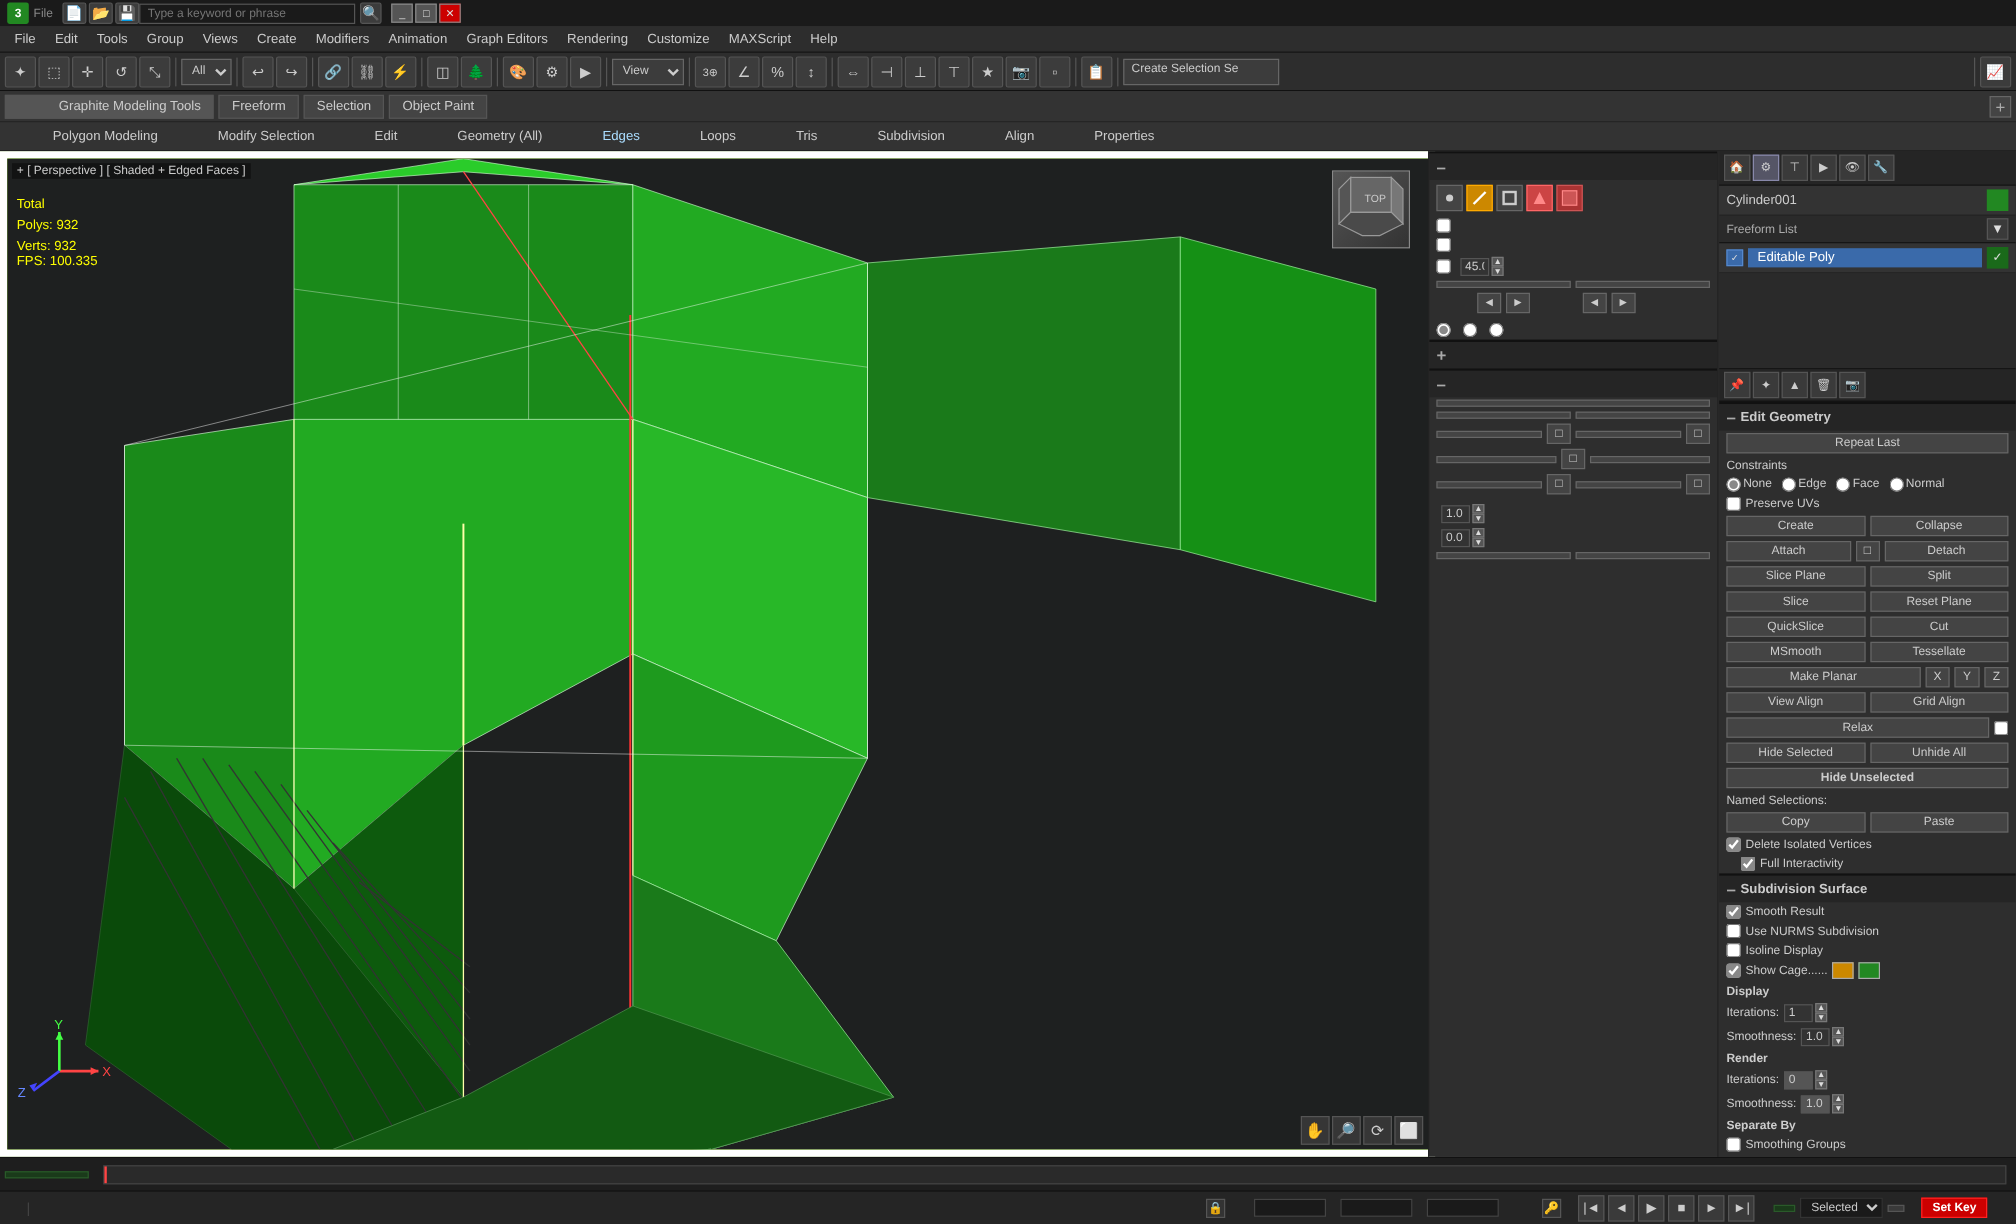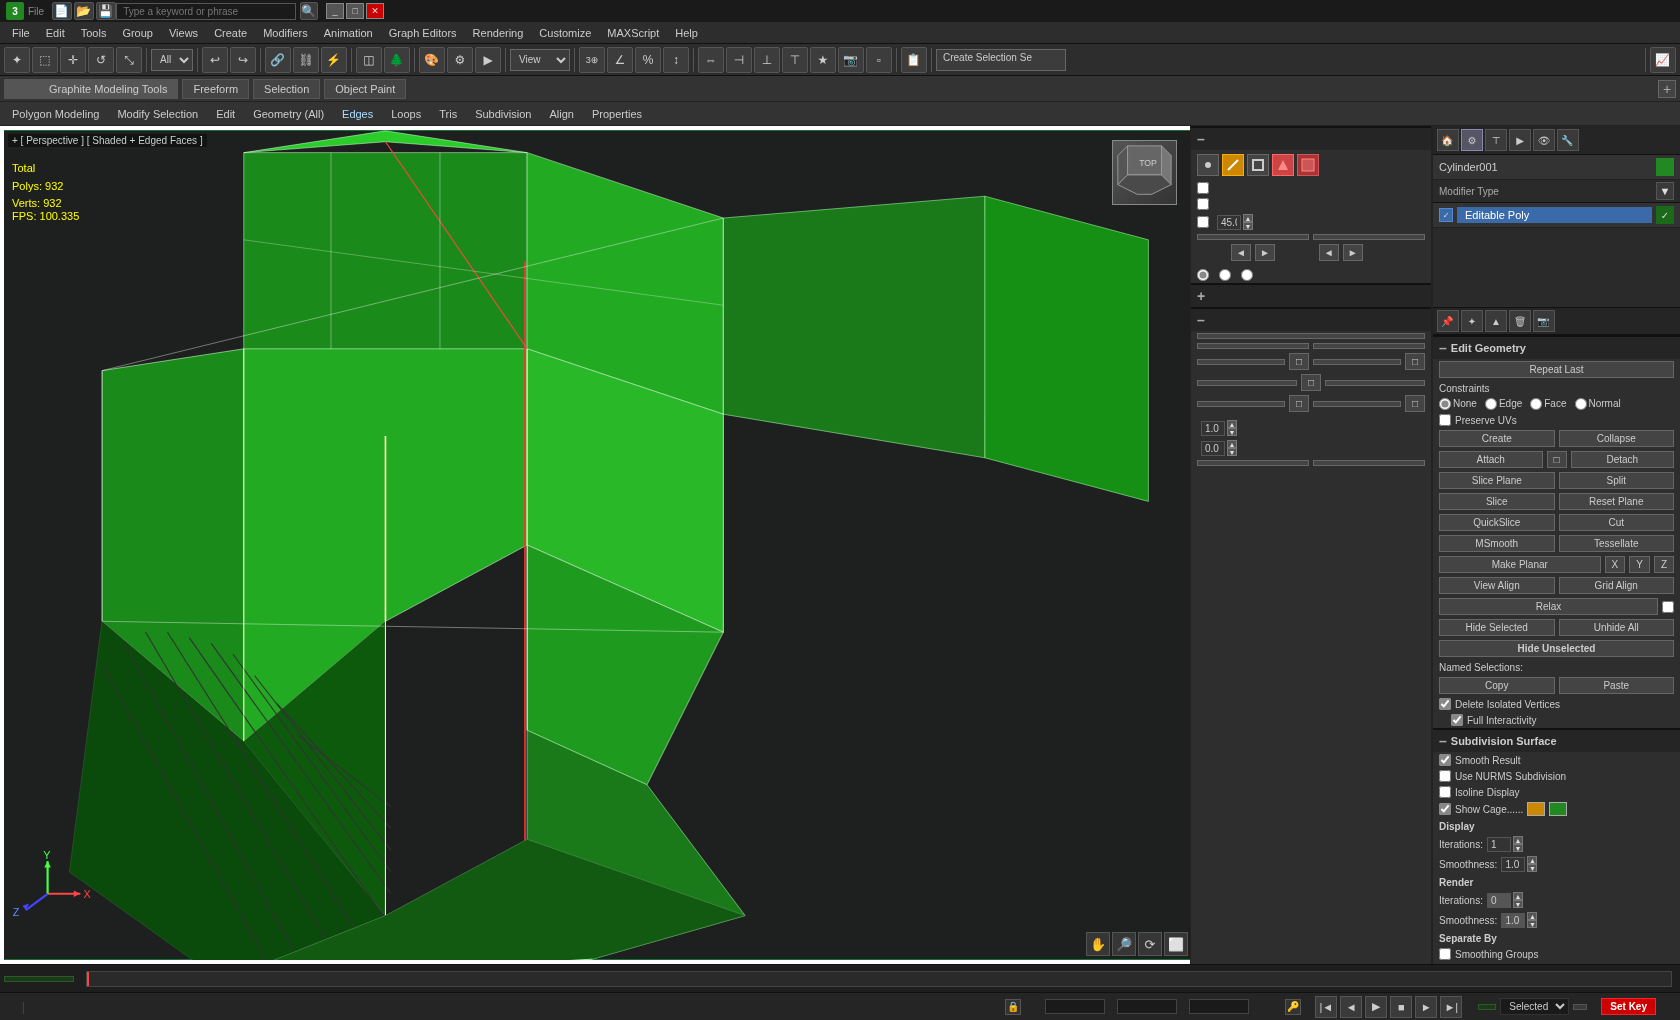--- a/index.html
+++ b/index.html
@@ -23,27 +23,27 @@
     .tb-create-sel { background: #3c3c3c; border: 1px solid #666; color: #ccc; font-size: 10px; padding: 2px 6px; height: 22px; min-width: 130px; }
 
     
     #graphite-bar { background: #333; height: 26px; display: flex; align-items: center; padding: 0 4px; border-bottom: 1px solid #222; gap: 4px; }
     .graphite-tab { padding: 3px 10px; background: #444; border: 1px solid #555; color: #ccc; font-size: 11px; cursor: pointer; }
     .graphite-tab.active { background: #555; padding-left: 44px; }
     .graphite-plus { width: 18px; height: 18px; background: #444; border: 1px solid #666; display: flex; align-items: center; justify-content: center; font-size: 14px; cursor: pointer; color: #aaa; margin-left: auto; }
 
     
     #sub-menu-bar { background: #333; height: 24px; display: flex; align-items: center; padding: 0 4px; border-bottom: 1px solid #222; gap: 2px; }
-    .sub-menu-item { padding: 2px 8px; color: #ccc; font-size: 11px; cursor: pointer; }
+    .sub-menu-item { padding: 2px 8px; color: #ccc; font-size: 11px; cursor: pointer; margin-left: 32px; }
 
     
     #main-area { display: flex; height: calc(1020px - 22px - 22px - 32px - 26px - 24px - 28px - 28px); }
 
     
-    #viewport { flex: 1; background: #15803d; position: relative; overflow: hidden; border: 4px solid #ffffff; }
+    #viewport { flex: 1; background: #4d7c0f; position: relative; overflow: hidden; border: 6px solid #ffffff; }
     #viewport-label { position: absolute; top: 4px; left: 4px; color: #ccc; font-size: 10px; background: rgba(0,0,0,0.4); padding: 1px 4px; z-index: 10; }
     #viewport-stats { position: absolute; top: 30px; left: 8px; color: #ffff00; font-size: 11px; z-index: 10; line-height: 1.6; }
     #viewport-fps { position: absolute; top: 80px; left: 8px; color: #ffff00; font-size: 11px; z-index: 10; }
 
     
     #right-panel { width: 248px; background: #2e2e2e; border-left: 1px solid #222; overflow-y: auto; overflow-x: hidden; }
 
     
     #view-cube-area { position: absolute; top: 10px; right: 260px; width: 70px; height: 70px; z-index: 10; }
     .view-cube { width: 60px; height: 60px; background: linear-gradient(135deg, #555 0%, #333 100%); border: 1px solid #888; position: relative; display: flex; align-items: center; justify-content: center; }
@@ -350,21 +350,21 @@
       <div class="mod-icon">👁</div>
       <div class="mod-icon">🔧</div>
     </div>
 
     <div class="rp-object-row">
       <span class="rp-object-name">Cylinder001</span>
       <div class="rp-object-dropdown"></div>
     </div>
 
     <div style="display:flex;align-items:center;padding:2px 6px;background:#2a2a2a;border-bottom:1px solid #111;">
-      <span style="color:#aaa;font-size:10px;flex:1;">Modifier Type</span>
+      <span style="color:#aaa;font-size:10px;flex:1;">Freeform List</span>
       <div style="width:18px;height:18px;background:#3a3a3a;border:1px solid #555;display:flex;align-items:center;justify-content:center;cursor:pointer;">▼</div>
     </div>
 
     <div class="rp-modifier-list">
       <div style="width:14px;height:14px;background:#3a6aaa;border:1px solid #5588cc;display:flex;align-items:center;justify-content:center;font-size:8px;">✓</div>
       <div class="rp-editable-poly">Editable Poly</div>
       <div style="width:18px;height:18px;background:#1a6a1a;display:flex;align-items:center;justify-content:center;font-size:10px;">✓</div>
     </div>
 
     <div style="height:80px;background:#2a2a2a;border-bottom:1px solid #111;"></div>

